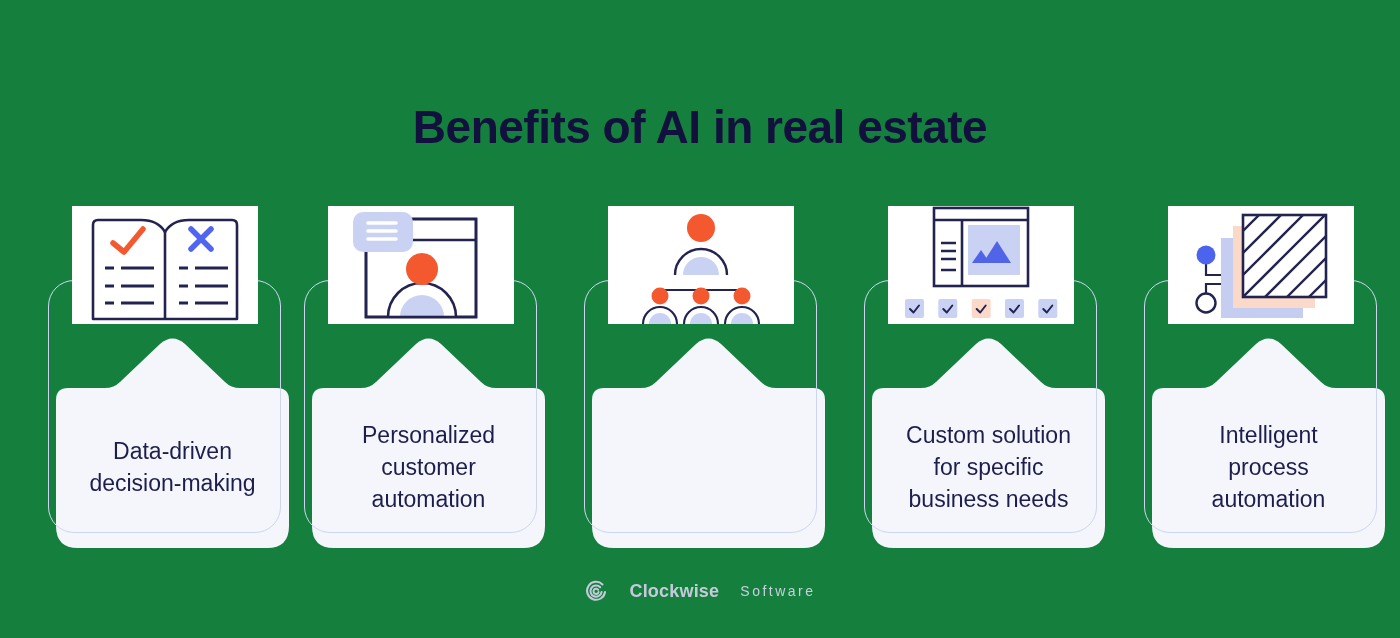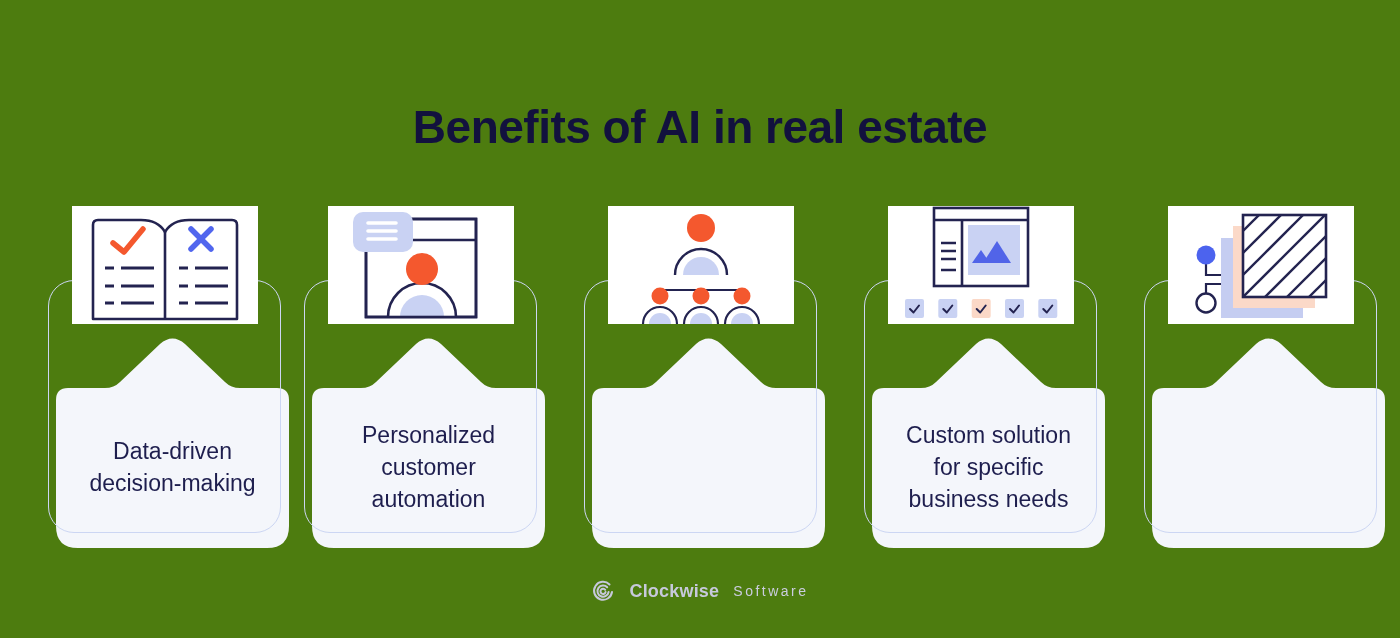--- a/index.html
+++ b/index.html
@@ -1,19 +1,19 @@
 <!DOCTYPE html>
 <html><head>
 <meta charset="utf-8">
 <style>
   html,body{margin:0;padding:0;background:#ffffff;}
   .canvas{
     position:relative;
     width:1400px;height:638px;
-    background:#4d7c0f;
+    background:#15803d;
     font-family:"Liberation Sans", sans-serif;
     overflow:hidden;
   }
   .title{
     position:absolute;top:100px;left:0;width:100%;
     text-align:center;
     font-size:46px;font-weight:800;letter-spacing:-0.5px;
     color:#12113e;
   }
   .card{
@@ -38,21 +38,21 @@
   }
   .i1{top:-65px;} .i2{top:-70px;} .i3{top:-68px;} .i4{top:-75px;} .i5{top:-75px;}
   .card-label{
     position:absolute;left:8px;top:108px;width:233px;height:158px;z-index:3;
     display:flex;align-items:center;justify-content:center;
     text-align:center;white-space:pre-line;
     font-size:23px;line-height:32px;color:#1e1e4e;
   }
   .footer{
     position:absolute;left:0;top:576px;width:100%;height:30px;
-    display:flex;align-items:center;justify-content:center;gap:14px;
+    display:flex;align-items:center;justify-content:center;gap:21px;
   }
   .brand-bold{font-size:18px;font-weight:700;color:#c7c9dc;letter-spacing:0.2px;}
   .brand-light{font-size:14px;font-weight:300;color:#cbcde0;letter-spacing:2.5px;}
 </style>
 </head>
 <body>
 
 <div class="canvas">
 
   <div class="title">Benefits of AI in real estate</div>
@@ -184,20 +184,23 @@
           <line x1="57" y1="114" x2="140" y2="31"></line>
           <line x1="57" y1="136" x2="140" y2="53"></line>
           <line x1="57" y1="158" x2="140" y2="75"></line>
         </g>
       </g>
       <rect x="57" y="10" width="83" height="82" fill="none" stroke="#232350" stroke-width="2.6"></rect>
       <path d="M20,59 V70 H35 M20,88 V79 H35" fill="none" stroke="#232350" stroke-width="2.2"></path>
       <circle cx="20" cy="50" r="9.5" fill="#4c63ee"></circle>
       <circle cx="20" cy="98" r="9.5" fill="#ffffff" stroke="#232350" stroke-width="2.4"></circle>
     </svg>
+    <div class="card-label">Intelligent
+process
+automation</div>
   </div>
 
   <div class="footer">
     <svg width="24" height="24" viewBox="0 0 24 24">
       <g fill="none" stroke="#c7c9dc" stroke-width="2" stroke-linecap="round">
         <path d="M18.5,5.5 A9,9 0 1 0 21,13"></path>
         <path d="M16.2,8.3 A5.6,5.6 0 1 0 17.6,13"></path>
         <path d="M14.2,10.8 A2.6,2.6 0 1 0 14.6,13"></path>
       </g>
     </svg>

